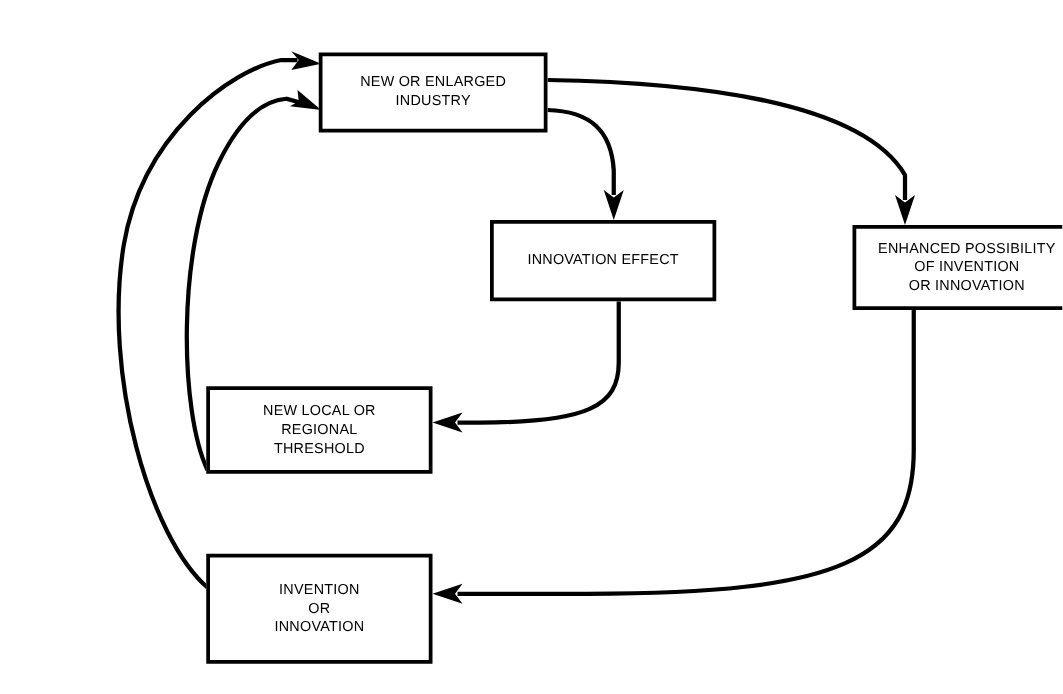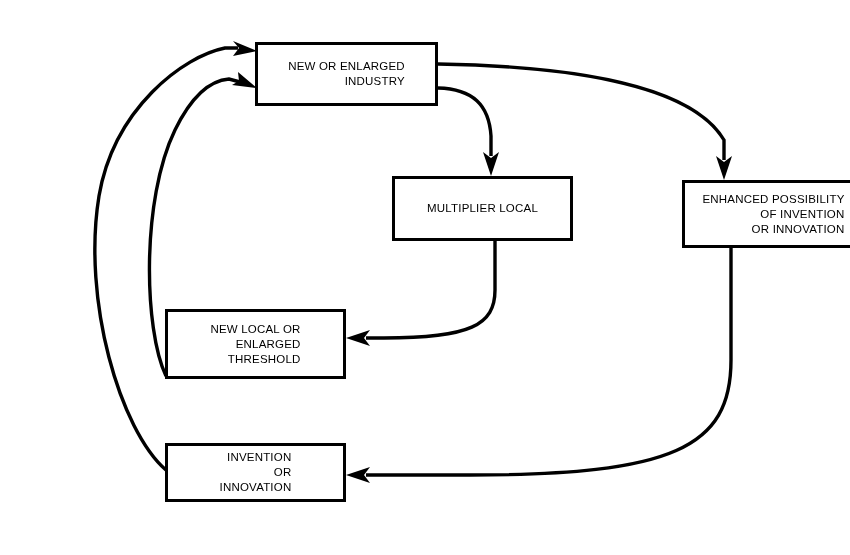--- a/index.html
+++ b/index.html
@@ -23,37 +23,37 @@
     height: 555px;
   }
   .node-box {
     position: absolute;
     box-sizing: border-box;
     border: 3px solid #000000;
     background: #ffffff;
     display: flex;
     align-items: center;
     justify-content: center;
-    text-align: right;
+    text-align: center;
     z-index: 2;
   }
   .node-label {
     font-family: "Liberation Sans", sans-serif;
     font-size: 11.5px;
     line-height: 15px;
     letter-spacing: 0.2px;
     color: #000000;
     white-space: pre-line;
     padding: 0 6px;
   }
   #node-industry   { left: 255px; top: 42px;  width: 183px; height: 64px; }
   #node-multiplier { left: 392px; top: 176px; width: 181px; height: 65px; }
   #node-enhanced   { left: 634px; top: 180px; width: 183px; height: 68px; margin-left: 48px; }
   #node-threshold  { left: 165px; top: 309px; width: 181px; height: 70px; }
-  #node-invention  { left: 165px; top: 443px; width: 181px; height: 59px; }
+  #node-invention  { left: 165px; top: 443px; width: 181px; height: 88px; }
 </style>
 </head>
 <body>
 
 <div id="diagram-root">
 
   <svg id="flow-svg" viewBox="0 0 850 555" xmlns="http://www.w3.org/2000/svg">
 
     <path d="M 438,64 C 560,66 690,82 724,140 L 724,160" fill="none" stroke="#000000" stroke-width="3.4" stroke-linecap="butt"></path>
     <polygon points="724,180 716,156 724,162 732,156" fill="#000000"></polygon>
@@ -73,32 +73,32 @@
     <path d="M 166,470 C 120,430 82,300 99,196 C 114,108 184,56 225,48 L 238,48" fill="none" stroke="#000000" stroke-width="3.4" stroke-linecap="butt"></path>
     <polygon points="257,51 233,56 239,48 233,41" fill="#000000"></polygon>
   </svg>
 
   <div class="node-box" id="node-industry">
     <span class="node-label">NEW OR ENLARGED
 INDUSTRY</span>
   </div>
 
   <div class="node-box" id="node-multiplier">
-    <span class="node-label">MULTIPLIER LOCAL</span>
+    <span class="node-label">INNOVATION EFFECT</span>
   </div>
 
   <div class="node-box" id="node-enhanced">
     <span class="node-label">ENHANCED POSSIBILITY
 OF  INVENTION
 OR INNOVATION</span>
   </div>
 
   <div class="node-box" id="node-threshold">
     <span class="node-label">NEW LOCAL OR
-ENLARGED
+REGIONAL
 THRESHOLD</span>
   </div>
 
   <div class="node-box" id="node-invention">
     <span class="node-label">INVENTION
 OR
 INNOVATION</span>
   </div>
 
 </div>

